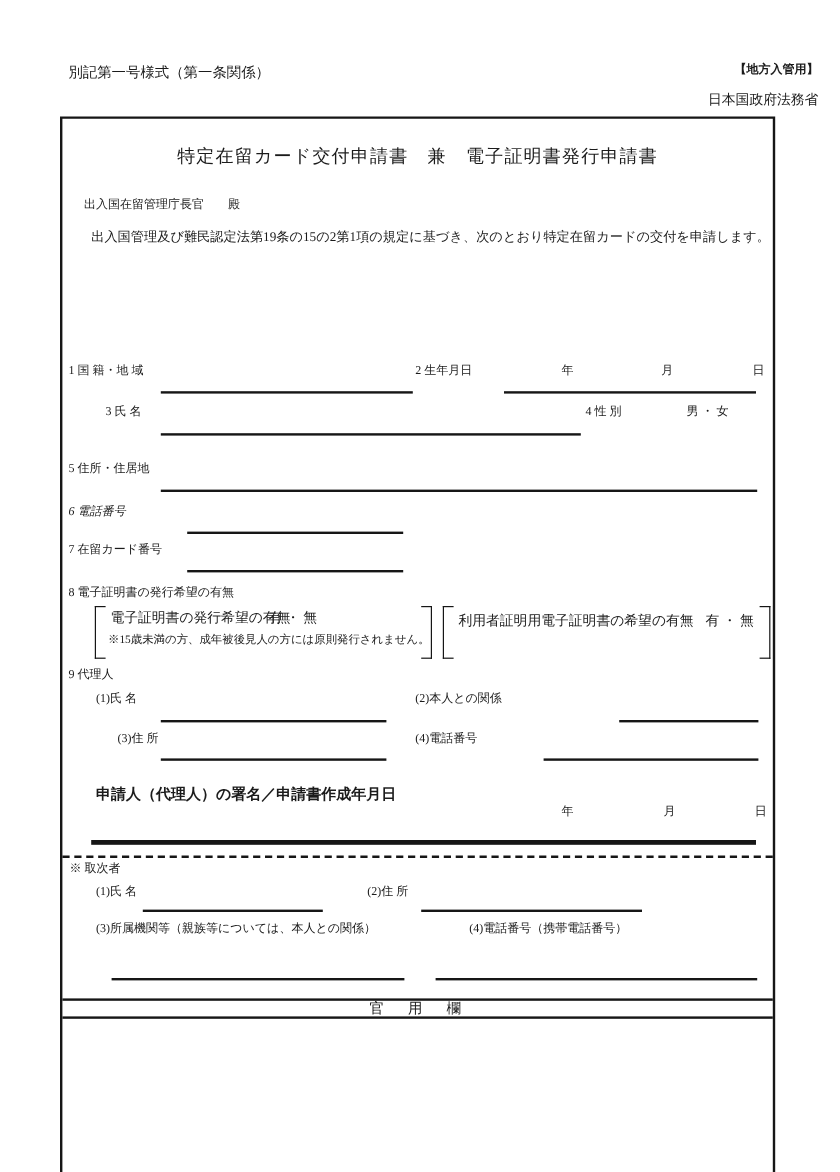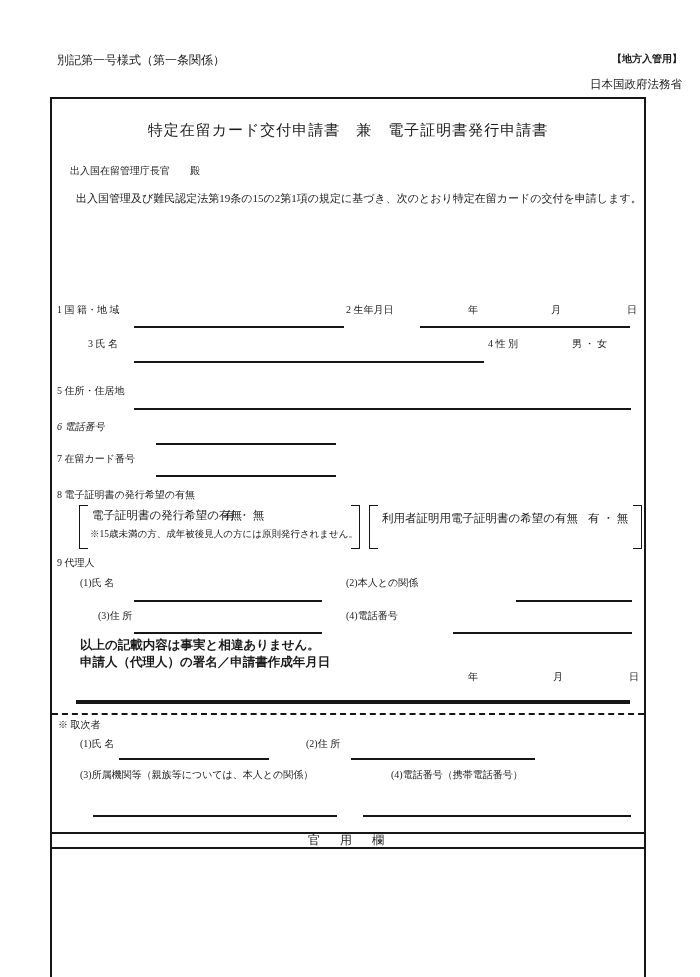--- a/index.html
+++ b/index.html
@@ -96,21 +96,20 @@
     <div class="t" style="left:5px; top:458px;">9 代理人</div>
     <div class="t" style="left:28px; top:478px;">(1)氏 名</div>
     <div class="t" style="left:294px; top:478px;">(2)本人との関係</div>
     <div class="line" style="left:82px; top:501px; width:188px;"></div>
     <div class="line" style="left:464px; top:501px; width:116px;"></div>
     <div class="t" style="left:28px; top:511px;margin-left:18px;">(3)住 所</div>
     <div class="t" style="left:294px; top:511px;">(4)電話番号</div>
     <div class="line" style="left:82px; top:533px; width:188px;"></div>
     <div class="line" style="left:401px; top:533px; width:179px;"></div>
 
-    <div class="t boldg" style="left:28px; top:539px;">以上の記載内容は事実と相違ありません。</div>
     <div class="t boldg" style="left:28px; top:556px;">申請人（代理人）の署名／申請書作成年月日</div>
     <div class="t" style="left:416px; top:572px;">年</div>
     <div class="t" style="left:501px; top:572px;">月</div>
     <div class="t" style="left:577px; top:572px;">日</div>
     <div class="line thick" style="left:24px; top:601px; width:554px;"></div>
 
     <div class="dash" style="left:0; top:614px; width:100%;"></div>
     <div class="t" style="left:6px; top:620px;">※ 取次者</div>
     <div class="t" style="left:28px; top:639px;">(1)氏 名</div>
     <div class="t" style="left:254px; top:639px;">(2)住 所</div>

